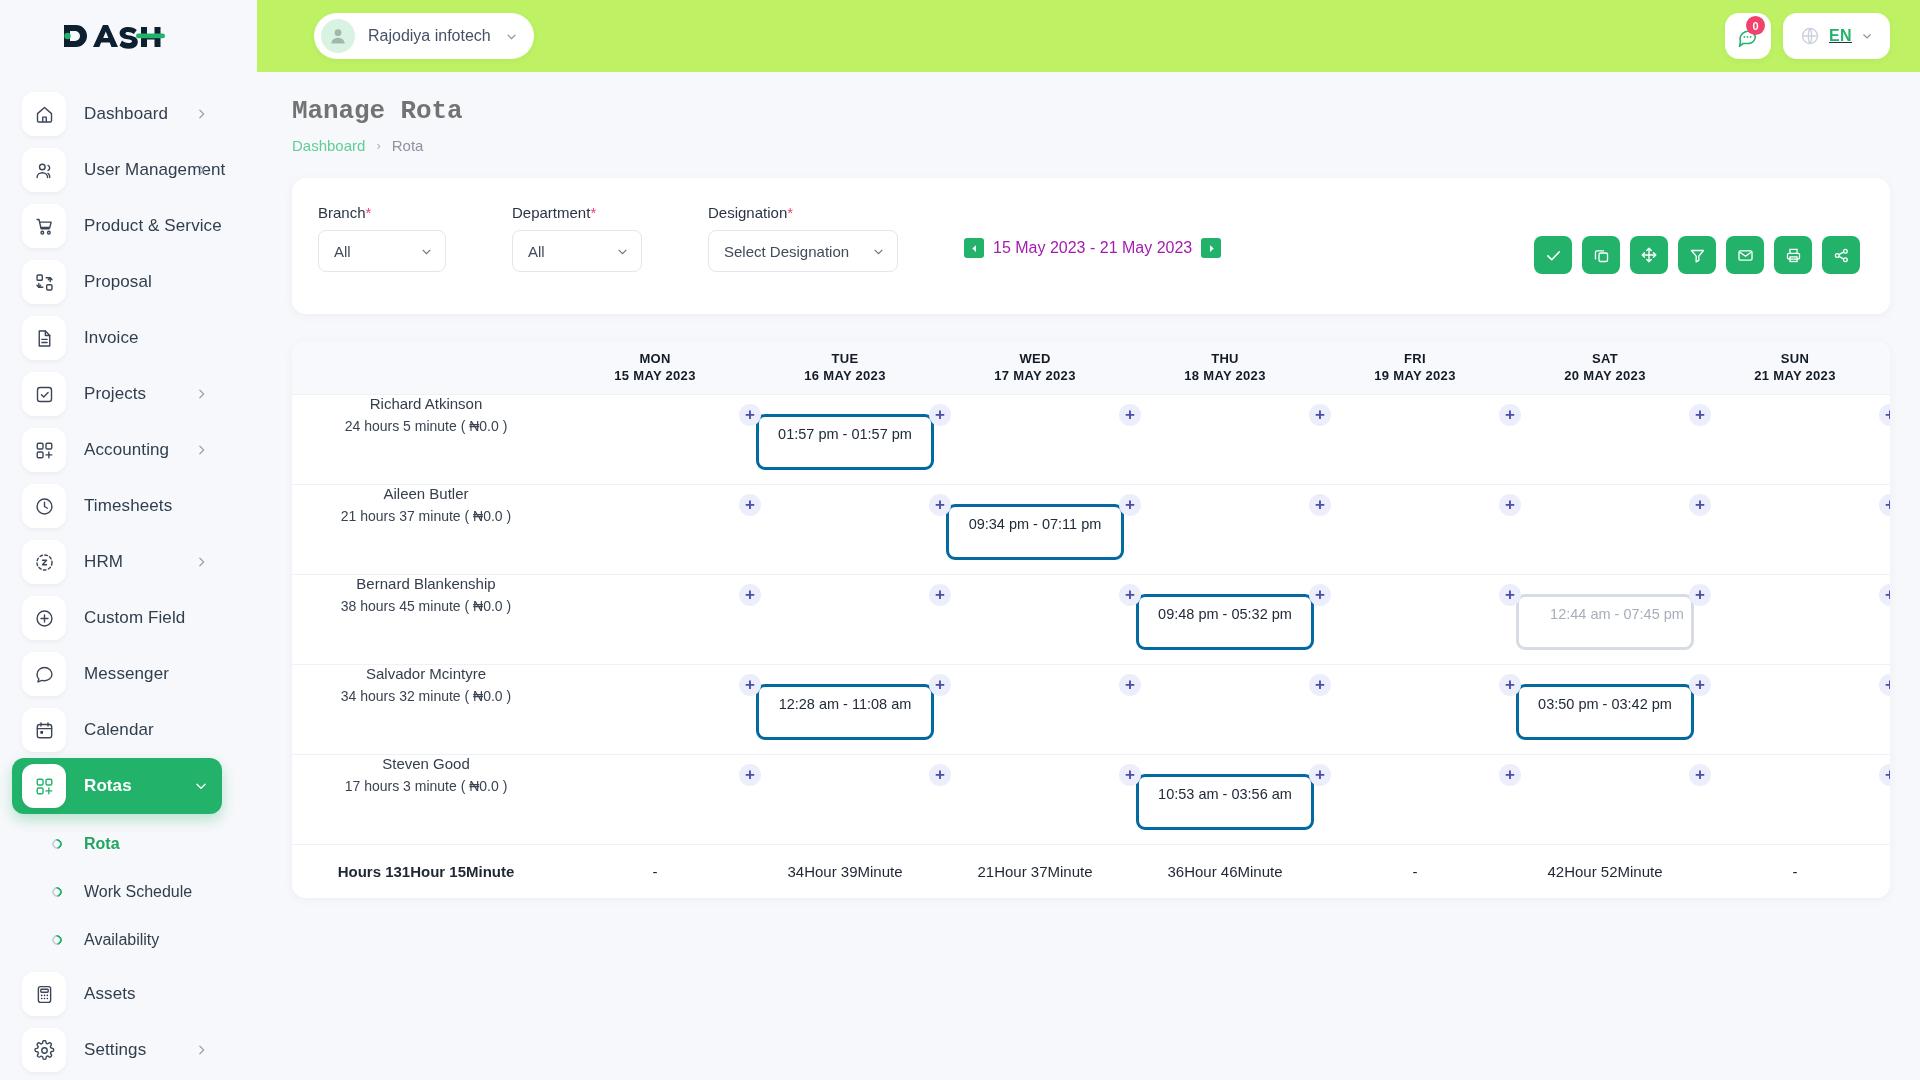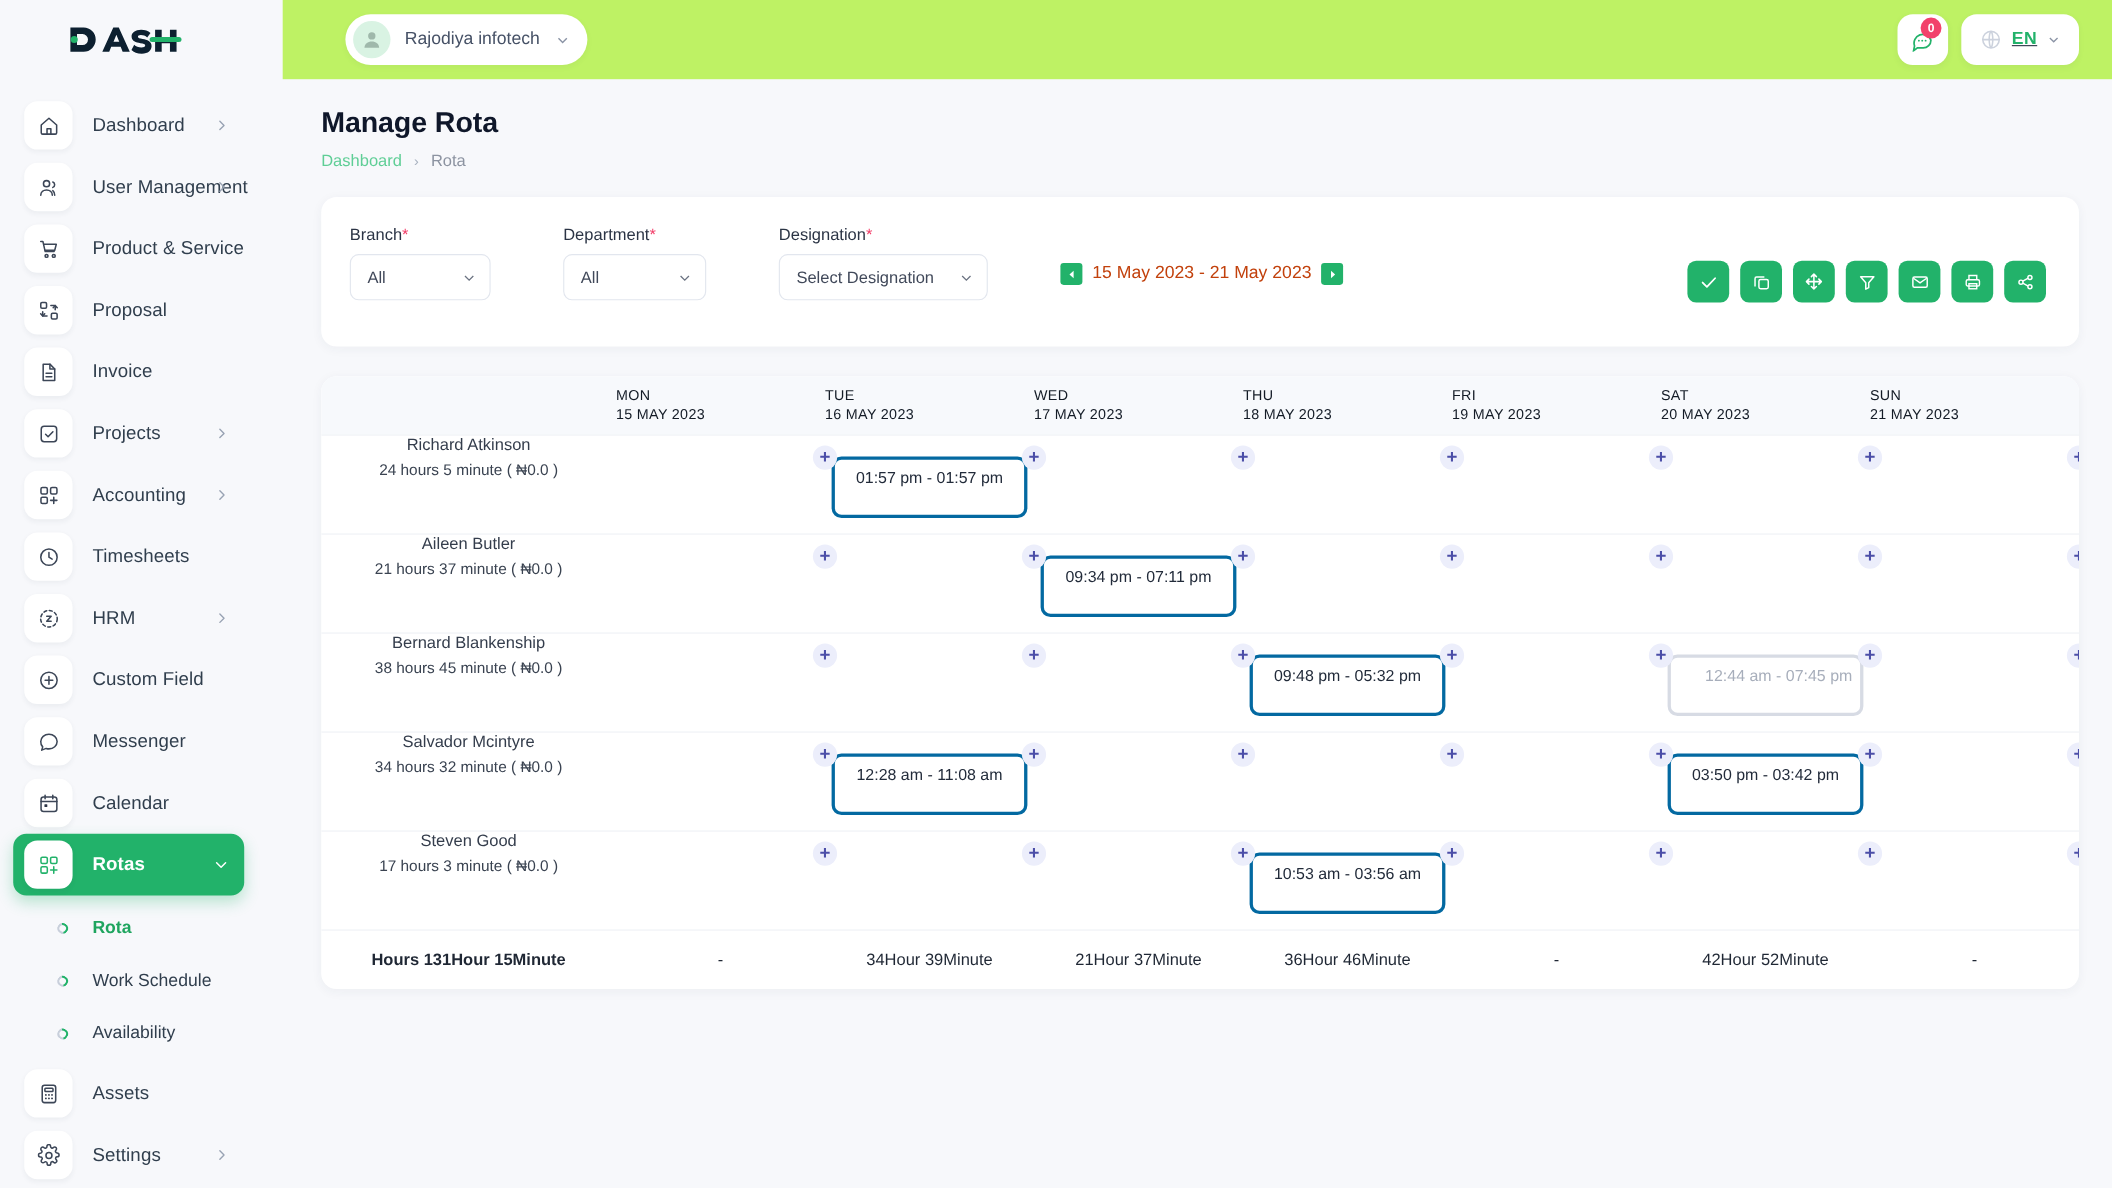--- a/index.html
+++ b/index.html
@@ -119,21 +119,21 @@
     height: 46px; padding: 0 17px;
     background: #fff; border-radius: 14px;
     box-shadow: 0 2px 6px rgba(40,50,80,.05);
     cursor: pointer;
     text-decoration: underline;
   }
   #lang-switcher .lang-text { font-size: 16px; color: #22b26a; font-weight: bold; letter-spacing: .4px; }
 
   
   #main { position: absolute; left: 240px; top: 72px; right: 0; bottom: 0; padding: 24px 30px 0 52px; }
-  #page-title { font-size: 26px; font-weight: bold; color: #0f172a; letter-spacing: -.1px; }
+  #page-title { font-size: 26px; font-weight: bold; color: #737373; letter-spacing: -.1px; font-family: Liberation Mono, monospace; }
   #breadcrumb { margin-top: 11px; display: flex; align-items: center; gap: 11px; font-size: 15px; }
   #breadcrumb .crumb-link { color: #5fce96; cursor: pointer; }
   #breadcrumb .crumb-sep { color: #a9b2c0; font-size: 13px; }
   #breadcrumb .crumb-current { color: #8c93a1; }
 
   
   #filter-card {
     margin-top: 24px;
     background: #fff; border-radius: 14px;
     height: 136px;
@@ -155,43 +155,43 @@
   }
   .sel-w1 { width: 128px; }
   .sel-w2 { width: 130px; }
   .sel-w3 { width: 190px; }
 
   #date-nav { display: flex; align-items: center; gap: 9px; margin-top: 34px; }
   .date-arrow {
     width: 20px; height: 20px; border-radius: 3px; background: #22b26a;
     display: flex; align-items: center; justify-content: center; cursor: pointer;
   }
-  #date-range-label { font-size: 16px; color: #c2410c; white-space: nowrap; }
+  #date-range-label { font-size: 16px; color: #a21caf; white-space: nowrap; }
 
   #action-btns { margin-left: auto; margin-top: 32px; display: flex; gap: 10px; }
   .act-btn {
     width: 38px; height: 38px; border-radius: 8px; background: #22b26a;
     display: flex; align-items: center; justify-content: center; cursor: pointer;
   }
 
   
   #rota-card {
     margin-top: 27px;
     background: #fff; border-radius: 14px;
     box-shadow: 0 2px 10px rgba(40,50,80,.05);
     overflow: hidden;
   }
   table.rota { width: 100%; border-collapse: collapse; table-layout: fixed; }
   table.rota thead th {
     background: #f7f9fc;
     height: 53px;
-    font-size: 13px; font-weight: normal; color: #131b26;
+    font-size: 13px; font-weight: bold; color: #131b26;
     letter-spacing: .3px;
     line-height: 1.35;
-    text-align: left;
+    text-align: center;
   }
   table.rota thead th.emp-col { width: 268px; background: #f7f9fc; }
   .dow { display: block; }
   .dat { display: block; }
 
   table.rota tbody td { border-top: 1px solid #eef1f6; vertical-align: top; position: relative; height: 89px; }
   td.emp-cell { text-align: center; vertical-align: middle; padding: 0 10px; }
   .emp-name { font-size: 15px; color: #343d4c; }
   .emp-hours { font-size: 14px; color: #3a4351; margin-top: 6px; }
 

